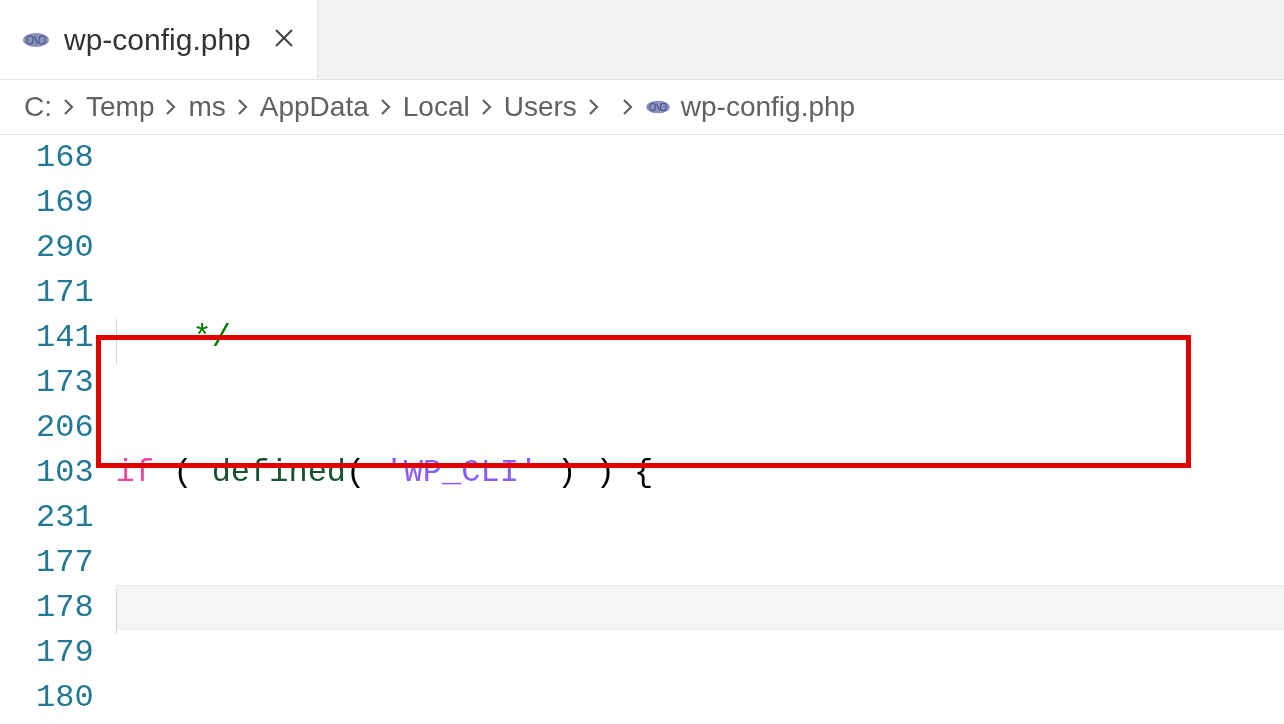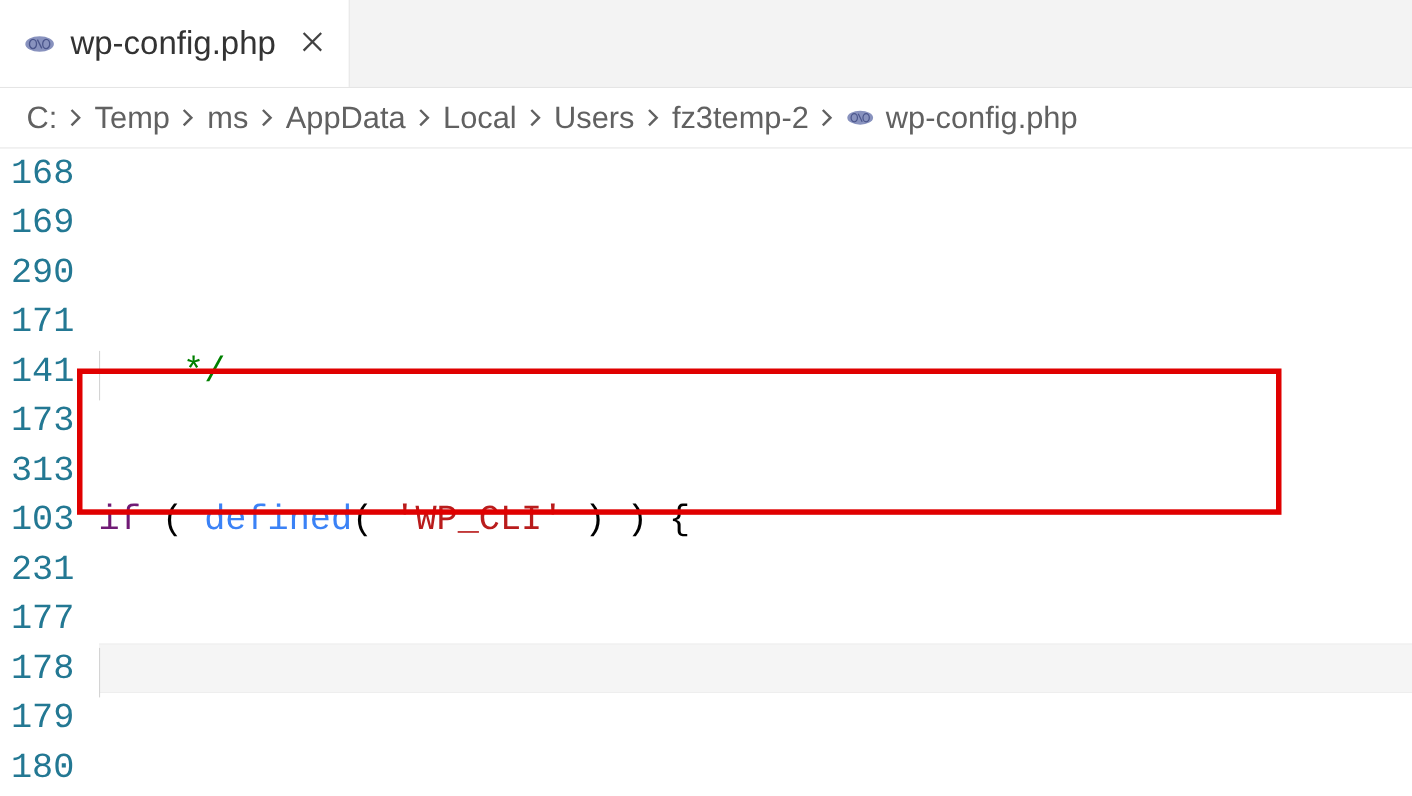--- a/index.html
+++ b/index.html
@@ -73,38 +73,38 @@
     font-size: 32px;
     line-height: 45px;
   }
   .gutter {
     text-align: right;
     padding-right: 22px;
     padding-left: 10px;
     color: #237893;
     user-select: none;
   }
-  .gutter div { height: 45px; }
+  .gutter div { height: 45px; margin-left: 26px; }
   .code {
     position: relative;
     flex: 1;
     white-space: pre;
     color: #000000;
   }
   .code .line { height: 45px; }
   .indent-guide {
     position: absolute;
     left: 0;
     top: 0;
     height: 45px;
     border-left: 1px solid #d4d4d4;
   }
-  .tok-kw { color: #701a75; }
-  .tok-fn { color: #3b82f6; }
-  .tok-str { color: #b91c1c; text-align: right; }
+  .tok-kw { color: #ec4899; }
+  .tok-fn { color: #14532d; }
+  .tok-str { color: #8b5cf6; text-align: right; }
   .tok-var { color: #001080; }
   .tok-punc { color: #000000; }
   .tok-comm { color: #008000; }
   .highlight-box {
     position: absolute;
     border: 5px solid #e00000;
     pointer-events: none;
   }
   .cursor-line {
     position: absolute;
@@ -170,21 +170,20 @@
       <svg width="14" height="22" viewBox="0 0 14 22">
         <polyline points="3,4 10,11 3,18" fill="none" stroke="#616161" stroke-width="2.2"></polyline>
       </svg>
     </span>
   <span class="crumb">Users</span>
   <span class="sep">
       <svg width="14" height="22" viewBox="0 0 14 22">
         <polyline points="3,4 10,11 3,18" fill="none" stroke="#616161" stroke-width="2.2"></polyline>
       </svg>
     </span>
-  <span class="crumb">fz3temp-2</span>
   <span class="sep">
       <svg width="14" height="22" viewBox="0 0 14 22">
         <polyline points="3,4 10,11 3,18" fill="none" stroke="#616161" stroke-width="2.2"></polyline>
       </svg>
     </span>
   <span class="file-icon">
     <svg width="26" height="18" viewBox="0 0 28 20">
       <ellipse cx="14" cy="10" rx="13" ry="7" fill="#8892be"></ellipse>
       <ellipse cx="8" cy="10" rx="3.2" ry="4.2" fill="none" stroke="#4b568c" stroke-width="1.2"></ellipse>
       <ellipse cx="20" cy="10" rx="3.2" ry="4.2" fill="none" stroke="#4b568c" stroke-width="1.2"></ellipse>
@@ -195,21 +194,21 @@
 </div>
 
 <div class="editor">
   <div class="gutter" id="gutter">
       <div>168</div>
       <div>169</div>
       <div>290</div>
       <div>171</div>
       <div>141</div>
       <div>173</div>
-      <div>313</div>
+      <div>206</div>
       <div>103</div>
       <div>231</div>
       <div>177</div>
       <div>178</div>
       <div>179</div>
       <div>180</div>
     </div>
   <div class="code" id="code">
     <div class="cursor-line" id="cursor-line" style="top: 450px;"></div>
 

